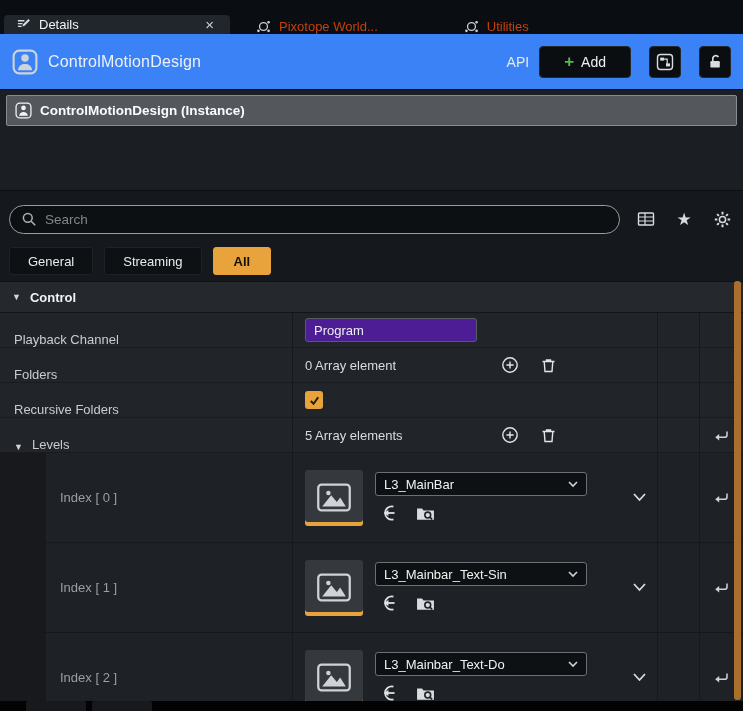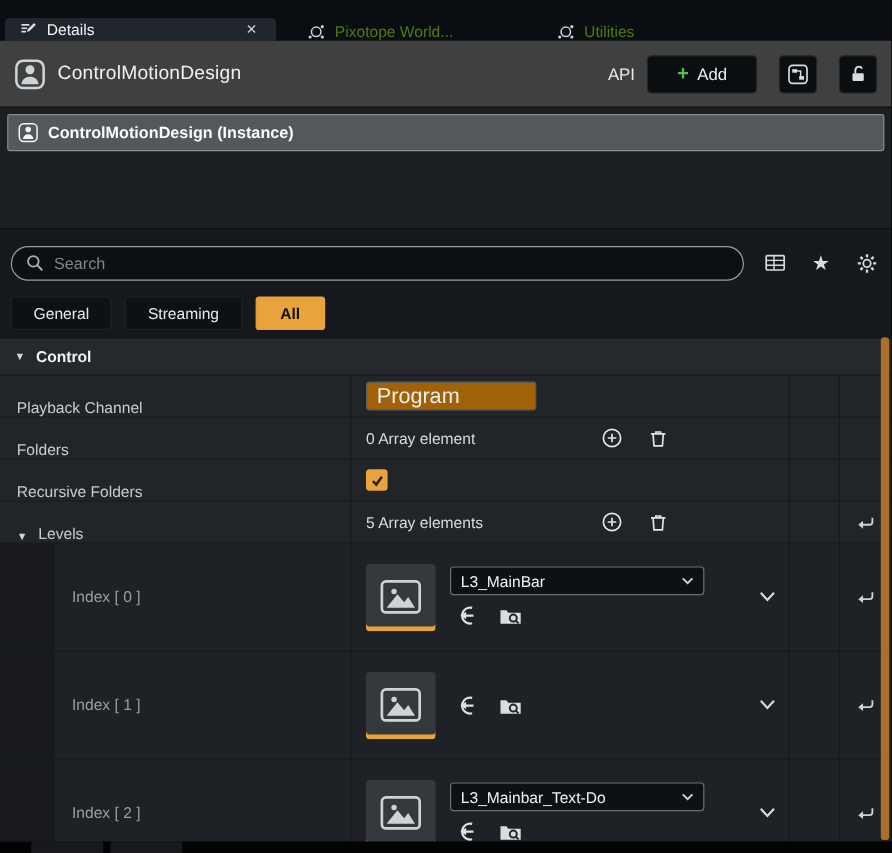--- a/index.html
+++ b/index.html
@@ -2,30 +2,30 @@
 <html><head>
 <meta charset="utf-8">
 <style>
   * { margin:0; padding:0; box-sizing:border-box; }
   html,body { background:#000; }
   body { font-family:"Liberation Sans","DejaVu Sans",sans-serif; }
   .app { position:relative; width:743px; height:711px; background:#15181c; overflow:hidden; display:flex; flex-direction:column; }
 
   
   .tabbar { height:34px; background:#0a0d11; display:flex; align-items:flex-end; flex:0 0 auto; }
-  .tab { display:flex; align-items:center; gap:8px; padding:0 12px; color:#4d7c0f; font-size:13px; cursor:default; }
+  .tab { display:flex; align-items:center; gap:8px; padding:0 12px; color:#c2410c; font-size:13px; cursor:default; }
   .tab.active { background:#21262c; color:#f2f4f5; width:226px; border-radius:4px 4px 0 0; margin-left:4px; justify-content:flex-start; }
   .tab.active .tab-label { flex:1; }
   .tab-close { color:#c9ced2; font-size:15px; line-height:1; padding:2px 4px; }
   .tab.ghost1 { margin-left:14px; }
   .tab.ghost2 { margin-left:62px; }
   .ticon { display:inline-flex; }
 
   
-  .header { height:55px; background:#404040; display:flex; align-items:center; padding:0 12px; gap:10px; flex:0 0 auto; }
+  .header { height:55px; background:#3b82f6; display:flex; align-items:center; padding:0 12px; gap:10px; flex:0 0 auto; }
   .title { color:#eef1f3; font-size:16px; letter-spacing:.2px; }
   .api { margin-left:auto; color:#e6e9eb; font-size:14px; margin-right:0; }
   .add-btn { display:flex; align-items:center; gap:7px; background:#0b0e11; border:1px solid #23282d; border-radius:4px; height:32px; padding:0 24px; color:#eceff1; font-size:14px; }
   .add-plus { color:#57b94f; font-size:17px; font-weight:bold; line-height:1; }
   .sq-btn { width:32px; height:32px; background:#0b0e11; border:1px solid #23282d; border-radius:4px; display:flex; align-items:center; justify-content:center; margin-left:8px; }
 
   
   .instance-box { height:102px; background:#1b1f24; border-top:1px solid #0c0e11; border-bottom:1px solid #0c0e11; padding:5px 6px; flex:0 0 auto; }
   .instance-row { height:31px; background:#54585d; border:1px solid #888c90; border-radius:2px; display:flex; align-items:center; gap:8px; padding:0 8px; color:#fbfcfd; font-size:13.5px;font-weight:bold; }
 
@@ -46,21 +46,21 @@
 
   
   .props { flex:1 1 auto; overflow:hidden; background:#17191e; font-size:13px; position:relative; }
   .cat { height:32px; background:#25282d; border-top:1px solid #0e1013; border-bottom:1px solid #131519; display:flex; align-items:center; gap:9px; padding:0 12px; color:#f0f2f4; font-weight:bold; font-size:13px; }
   .tri { font-size:9px; color:#d2d6d9; line-height:1; }
   .prow { display:grid; grid-template-columns:292px 1fr 42px 44px; height:35px; background:#212429; border-bottom:1px solid #191b1f; align-items:stretch; }
   .ncell { display:flex; align-items:flex-end; padding-left:14px; gap:9px; color:#c9cdd0; }
   .vcell { display:flex; align-items:center; padding-left:12px; border-left:1px solid #17191c; gap:0; }
   .c3 { border-left:1px solid #17191c; }
   .c4 { border-left:1px solid #17191c; display:flex; align-items:center; justify-content:center; }
-  .txt-input { width:142px; height:24px; background:#a16207; border:1px solid #565c62; border-radius:3px; color:#eceff1; padding:0 8px; font-size:18px; font-family:inherit; outline:none; }
+  .txt-input { width:172px; height:24px; background:#4c1d95; border:1px solid #565c62; border-radius:3px; color:#eceff1; padding:0 8px; font-size:13px; font-family:inherit; outline:none; }
   .vtext { color:#d9dcde; width:192px; }
   .icon-btn { width:26px; height:26px; display:flex; align-items:center; justify-content:center; color:#e2e5e7; margin-right:12px; }
   .checkbox { width:18px; height:18px; background:#E8A33D; border-radius:3px; display:flex; align-items:center; justify-content:center; }
 
   
   .lrow { display:grid; grid-template-columns:292px 1fr 42px 44px; height:90px; background:#1e2126; border-bottom:1px solid #16181c; align-items:stretch; }
   .lncell { display:flex; align-items:center; padding-left:60px; color:#989fa5;
             background:linear-gradient(to right,#17191c 46px,transparent 46px); }
   .lvcell { display:flex; align-items:center; gap:12px; padding-left:12px; border-left:1px solid #17191c; }
   .thumb { width:58px; height:56px; background:#35383c; border-radius:3px; display:flex; align-items:center; justify-content:center; box-shadow:inset 0 -4px 0 #E8A33D; flex:0 0 auto; }
@@ -369,20 +369,28 @@
         <span class="thumb">
           <span>
             <svg width="36" height="32" viewBox="0 0 32 28">
                 <rect x="2" y="2" width="28" height="23" rx="3" stroke="#cfd3d6" stroke-width="2" fill="none"></rect>
                 <circle cx="11" cy="9.5" r="2" fill="#cfd3d6"></circle>
                 <path d="M5.5 21.5l8-10 5 6 3-4 5 8z" fill="#cfd3d6"></path>
               </svg>
           </span>
         </span>
         <span class="stack">
+          <span class="asel">
+            <span class="asel-label">L3_Mainbar_Text-Sin</span>
+            <span>
+              <svg width="10" height="7" viewBox="0 0 10 7">
+                  <path d="M1 1l4 4 4-4" stroke="#cfd3d6" stroke-width="1.6" fill="none"></path>
+                </svg>
+            </span>
+          </span>
           <span class="arow">
             <span>
               <svg width="20" height="20" viewBox="0 0 18 18">
                   <path d="M13 3.2a6 6 0 1 0 0 11.6" stroke="#dfe3e5" stroke-width="1.6" fill="none"></path>
                   <path d="M14 9H7.5" stroke="#dfe3e5" stroke-width="1.6"></path>
                   <path d="M8.5 6.2L4.2 9l4.3 2.8z" fill="#dfe3e5"></path>
                 </svg>
             </span>
             <span>
               <svg width="21" height="18" viewBox="0 0 18 16">

